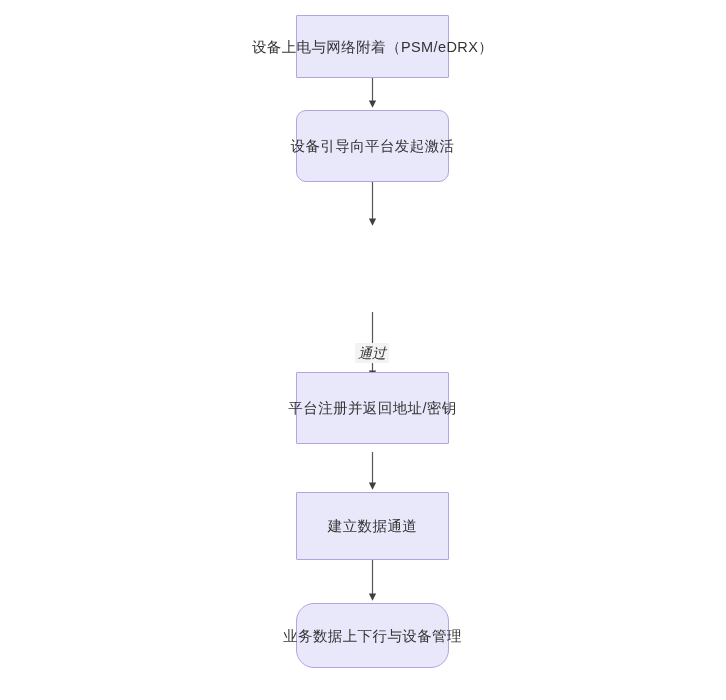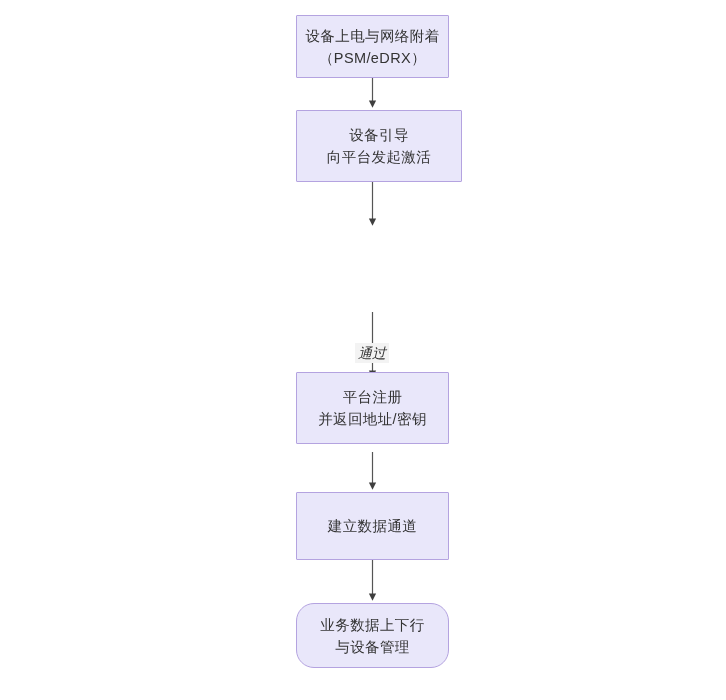--- a/index.html
+++ b/index.html
@@ -26,21 +26,21 @@
     top: 0;
     left: 0;
     width: 726px;
     height: 700px;
     pointer-events: none;
   }
   .node {
     position: absolute;
     box-sizing: border-box;
     display: flex;
-    flex-direction: column;
+    flex-direction: row;
     align-items: center;
     justify-content: center;
     text-align: center;
   }
   .node-process {
     background: #e9e7fa;
     border: 1.4px solid #b4a3e0;
     border-radius: 1px;
   }
   .node-line {
@@ -104,21 +104,21 @@
     <g>
       <line x1="372.5" y1="560" x2="372.5" y2="597" stroke="#555555" stroke-width="1.2" marker-end="url(#arrowhead)"></line>
     </g>
   </svg>
 
   <div class="node node-process" style="left:296px; top:15px; width:153px; height:63px;">
     <span class="node-line">设备上电与网络附着</span>
     <span class="node-line">（PSM/eDRX）</span>
   </div>
 
-  <div class="node node-process" style="left:296px; top:110px; width:166px; height:72px;">
+  <div class="node node-process" style="left:296px; top:110px; width:153px; height:72px;border-radius:10px;">
     <span class="node-line">设备引导</span>
     <span class="node-line">向平台发起激活</span>
   </div>
 
 
   <div class="edge-label" style="left:355px; top:343px;font-style:italic;">通过</div>
 
   <div class="node node-process" style="left:296px; top:372px; width:153px; height:72px;">
     <span class="node-line">平台注册</span>
     <span class="node-line">并返回地址/密钥</span>

